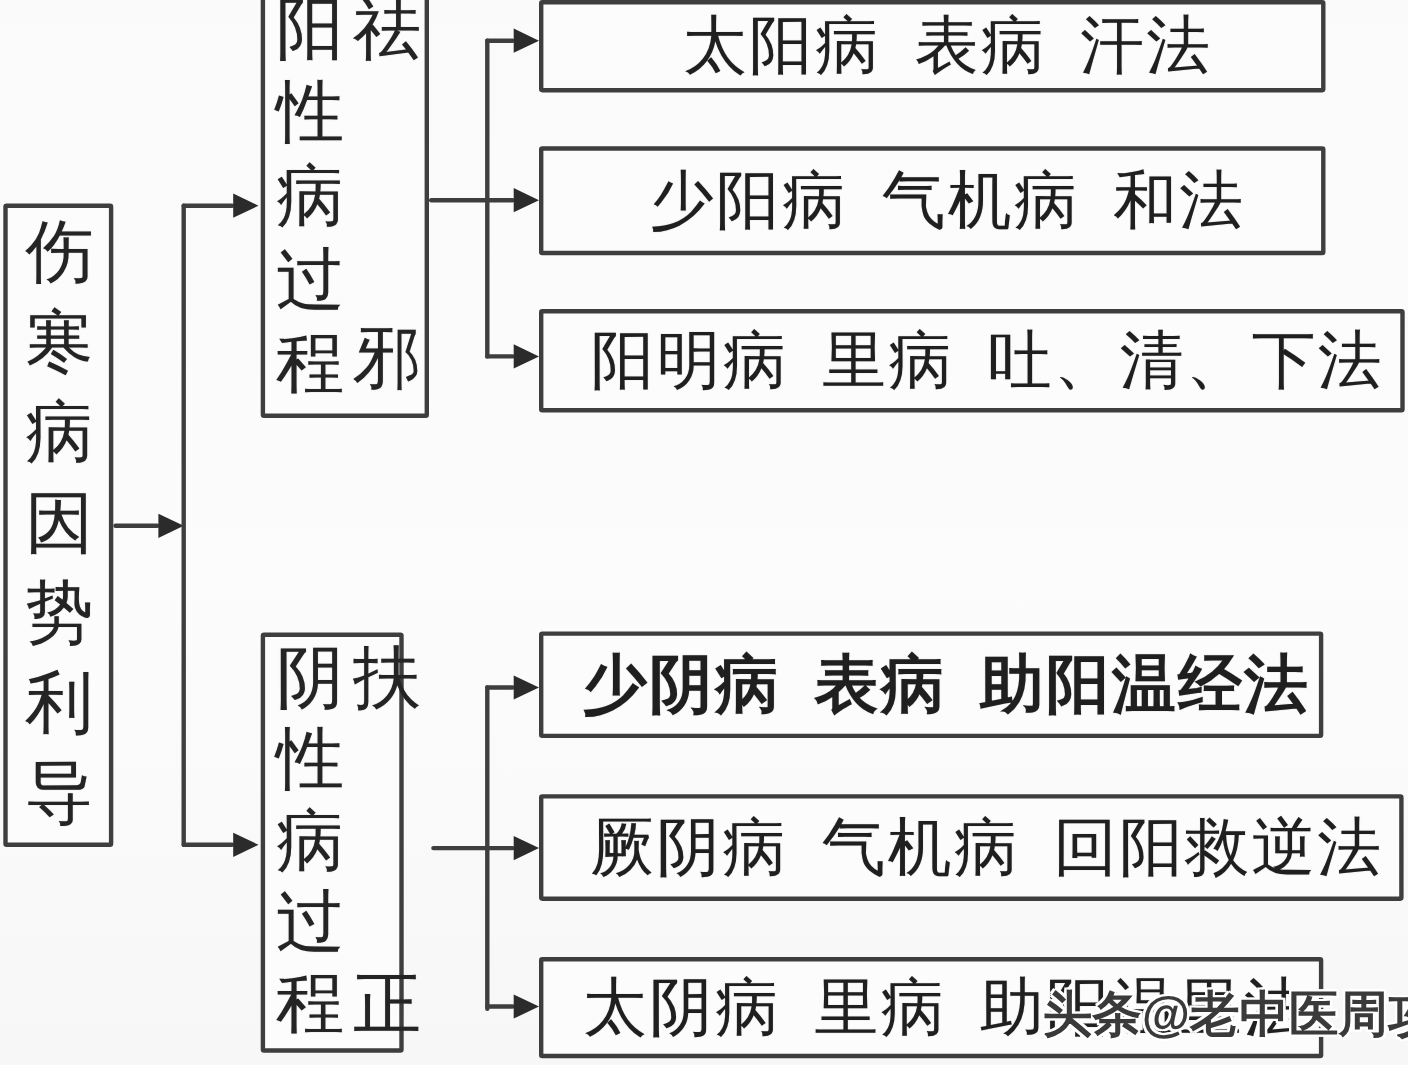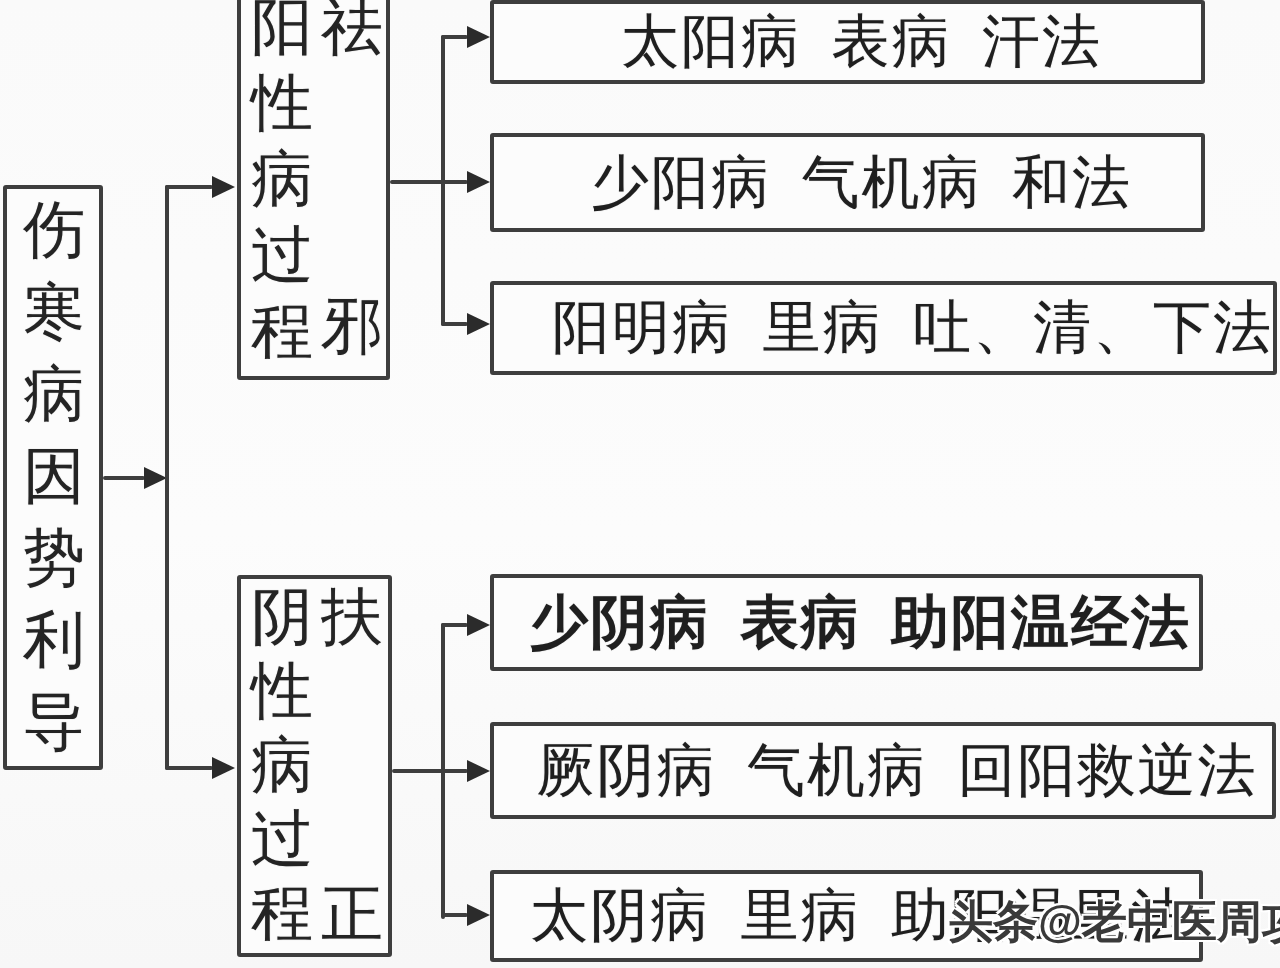--- a/index.html
+++ b/index.html
@@ -90,21 +90,21 @@
   <div class="arrow" style="left:212px;top:176px;"></div>
   <div class="hline" style="left:165px;top:766px;width:48px;"></div>
   <div class="arrow" style="left:212px;top:757px;"></div>
 
   <div class="node" style="left:237px;top:-22px;width:153px;height:402px;">
     <div class="vcol mid-main" style="top:7px;">阳性病过程</div>
     <div class="vcol mid-side" style="top:7px;">祛</div>
     <div class="vcol mid-side" style="top:306px;">邪</div>
   </div>
 
-  <div class="node" style="left:237px;top:575px;width:155px;height:382px;">
+  <div class="node" style="left:237px;top:575px;width:130px;height:382px;">
     <div class="vcol mid-main" style="top:1px;line-height:74px;">阴性病过程</div>
     <div class="vcol mid-side" style="top:1px;line-height:74px;">扶</div>
     <div class="vcol mid-side" style="top:298px;line-height:74px;">正</div>
   </div>
 
   <div class="hline" style="left:390px;top:180px;width:78px;"></div>
   <div class="vline" style="left:441px;top:35px;height:291px;"></div>
   <div class="hline" style="left:441px;top:35px;width:27px;"></div>
   <div class="hline" style="left:441px;top:322px;width:27px;"></div>
   <div class="arrow" style="left:467px;top:26px;"></div>
@@ -118,21 +118,21 @@
   <div class="arrow" style="left:467px;top:614px;"></div>
   <div class="arrow" style="left:467px;top:760px;"></div>
   <div class="arrow" style="left:467px;top:904px;"></div>
 
   <div class="node outcome" style="left:490px;top:0px;width:715px;height:84px;">
     <span>太阳病 表病 汗法</span>
   </div>
   <div class="node outcome" style="left:490px;top:133px;width:715px;height:99px;">
     <span>少阳病 气机病 和法</span>
   </div>
-  <div class="node outcome" style="left:490px;top:281px;width:787px;height:94px;justify-content:flex-end;">
+  <div class="node outcome" style="left:490px;top:281px;width:787px;height:94px;">
     <span>阳明病 里病 吐、清、下法</span>
   </div>
 
   <div class="node outcome" style="left:490px;top:574px;width:713px;height:97px;font-weight:bold;">
     <span>少阴病 表病 助阳温经法</span>
   </div>
   <div class="node outcome" style="left:490px;top:722px;width:786px;height:97px;">
     <span>厥阴病 气机病 回阳救逆法</span>
   </div>
   <div class="node outcome" style="left:490px;top:870px;width:713px;height:92px;">

